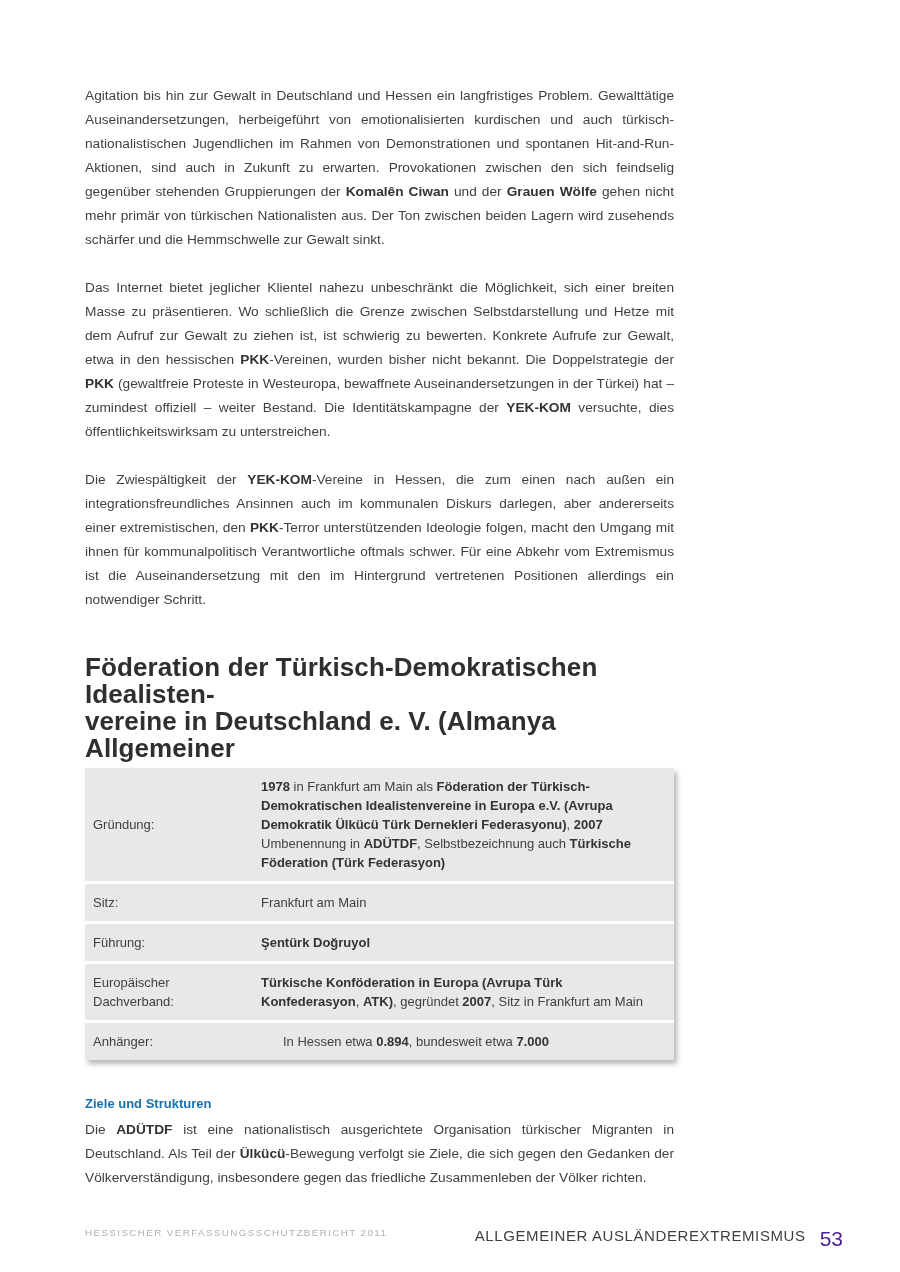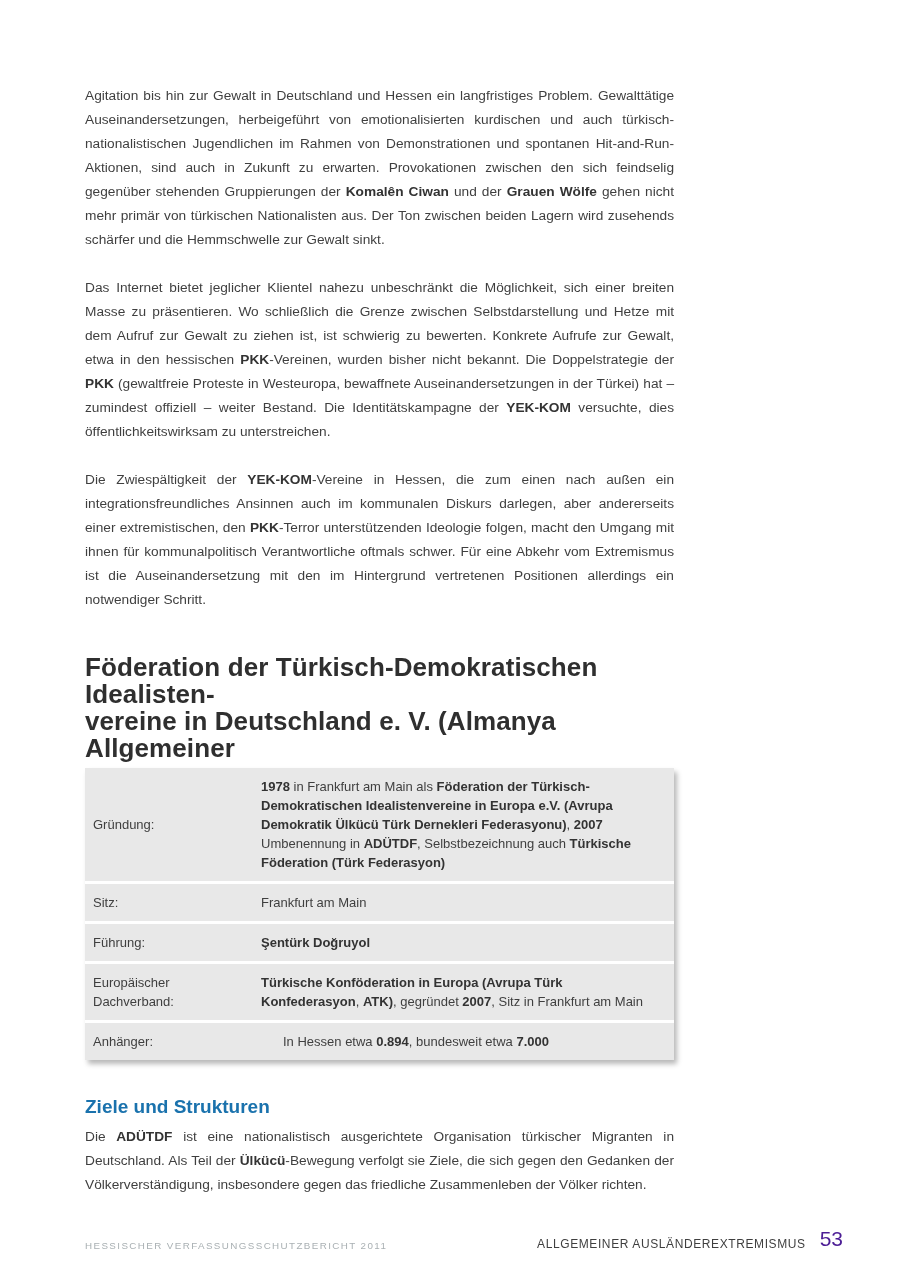--- a/index.html
+++ b/index.html
@@ -56,42 +56,42 @@
     align-self: center;
   }
   .ib-value {
     font-size: 13px;
     line-height: 19px;
     color: #3f3f3f;
   }
   .subsection-heading {
     margin-top: 36px;
     margin-bottom: 7px;
-    font-size: 19px;
+    font-size: 13px;
     font-weight: bold;
     color: #1a72ad;
   }
   .body-after { margin-bottom: 0; }
   .footer {
     position: absolute;
     left: 85px;
     right: 57px;
     top: 1227px;
     display: flex;
-    align-items: flex-end;
+    align-items: flex-start;
   }
   .footer-left {
     flex: 1;
     font-size: 9.8px;
     letter-spacing: 1.4px;
     color: #a9b0b3;
     text-transform: uppercase;
   }
   .footer-right {
-    font-size: 12px;
+    font-size: 15px;
     letter-spacing: 0.6px;
     color: #3f3f3f;
     text-transform: uppercase;
   }
   .footer-page {
     font-size: 21px;
     color: #4c1d95;
     margin-left: 14px;
   }
 </style>

